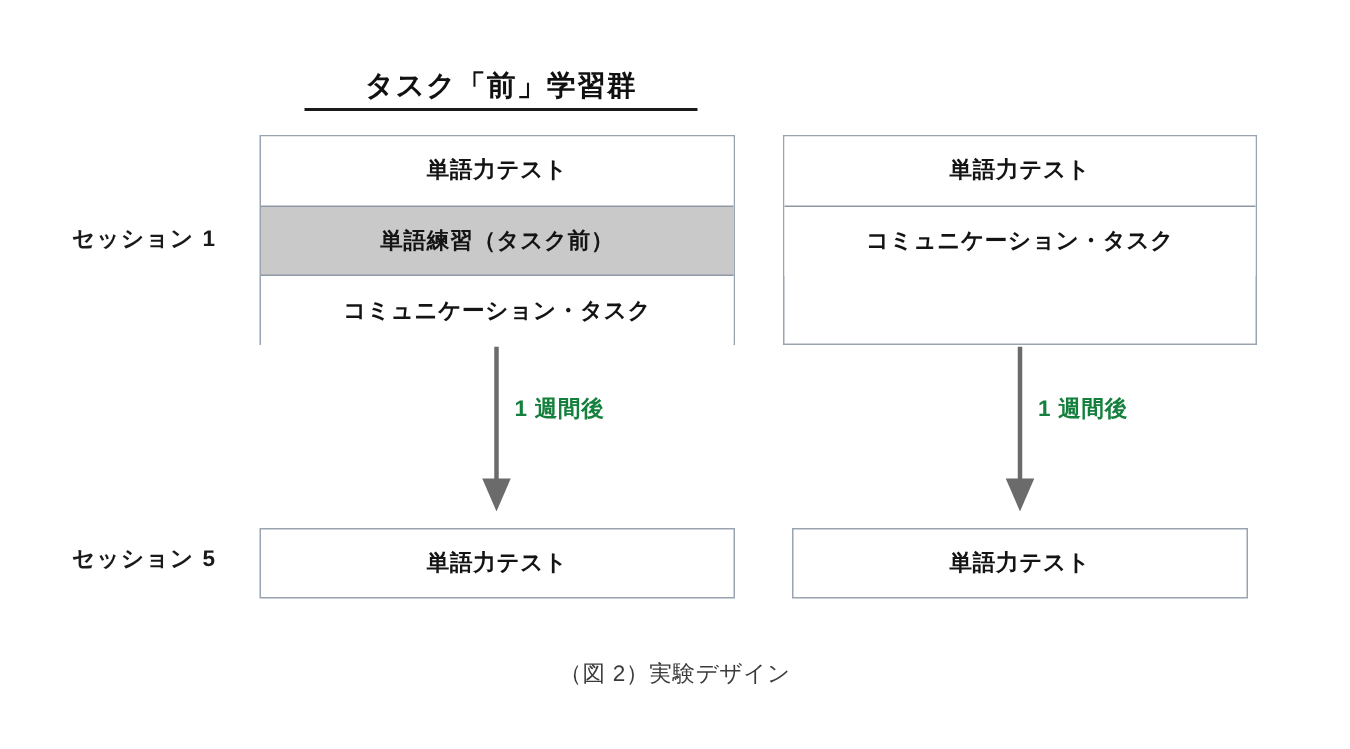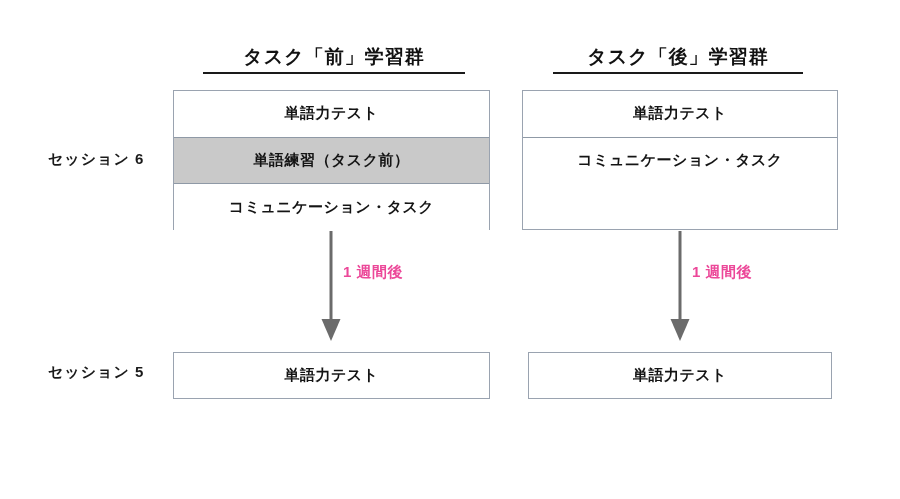--- a/index.html
+++ b/index.html
@@ -96,21 +96,21 @@
     height: 110px;
   }
   .arrow-left  { left: 318px; top: 231px; }
   .arrow-right { left: 667px; top: 231px; }
 
   .arrow-label {
     position: absolute;
     font-size: 15px;
     font-weight: bold;
     letter-spacing: 0.5px;
-    color: #ec4899;
+    color: #15803d;
     white-space: nowrap;
   }
   .arrow-label-left  { left: 343px; top: 263px; }
   .arrow-label-right { left: 692px; top: 263px; }
 
   
   .final-box {
     position: absolute;
     box-sizing: border-box;
     border: 1px solid #9aa3b0;
@@ -141,23 +141,22 @@
     white-space: nowrap;
   }
 </style>
 </head>
 <body>
 
 <div class="figure-root">
 
   <div class="col-header col-header-left">タスク「前」学習群</div>
 
-  <div class="col-header col-header-right">タスク「後」学習群</div>
 
-  <div class="session-label session-label-1">セッション 6</div>
+  <div class="session-label session-label-1">セッション 1</div>
 
   <div class="session-label session-label-2">セッション 5</div>
 
   <div class="stack stack-left">
     <div class="stack-row">単語力テスト</div>
     <div class="stack-row highlight">単語練習（タスク前）</div>
     <div class="stack-row">コミュニケーション・タスク</div>
   </div>
 
   <div class="stack stack-right">
@@ -178,14 +177,15 @@
       <line x1="13" y1="0" x2="13" y2="92" stroke="#6b6b6b" stroke-width="3"></line>
       <polygon points="13,110 3.5,88 22.5,88" fill="#6b6b6b"></polygon>
     </svg>
   </div>
   <div class="arrow-label arrow-label-right">1 週間後</div>
 
   <div class="final-box final-box-left">単語力テスト</div>
 
   <div class="final-box final-box-right">単語力テスト</div>
 
+  <div class="caption">（図 2）実験デザイン</div>
 
 </div>
 
 </body></html>

